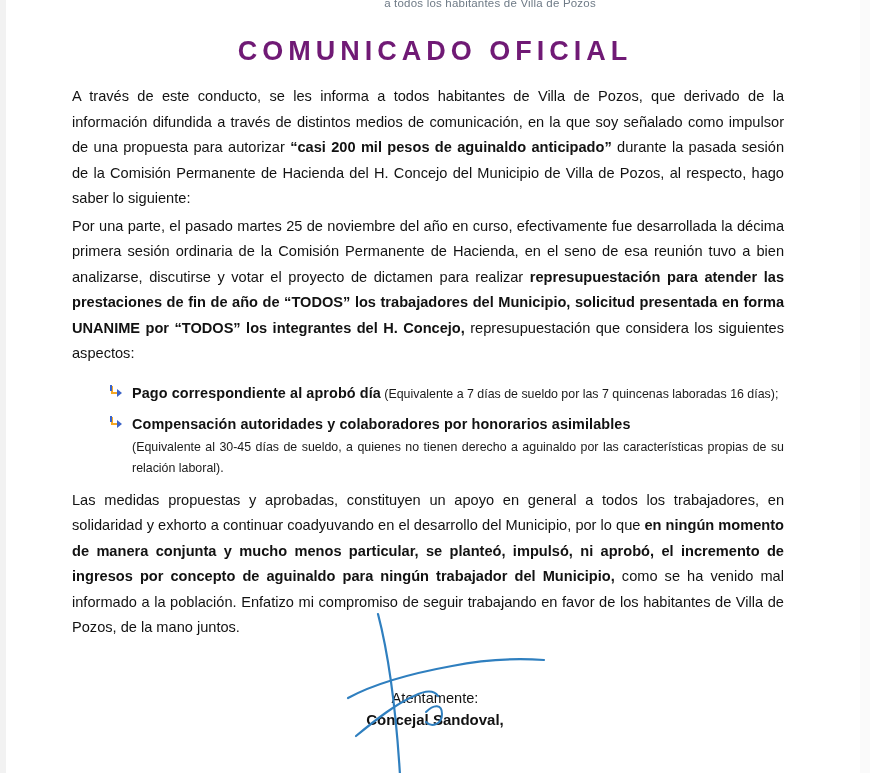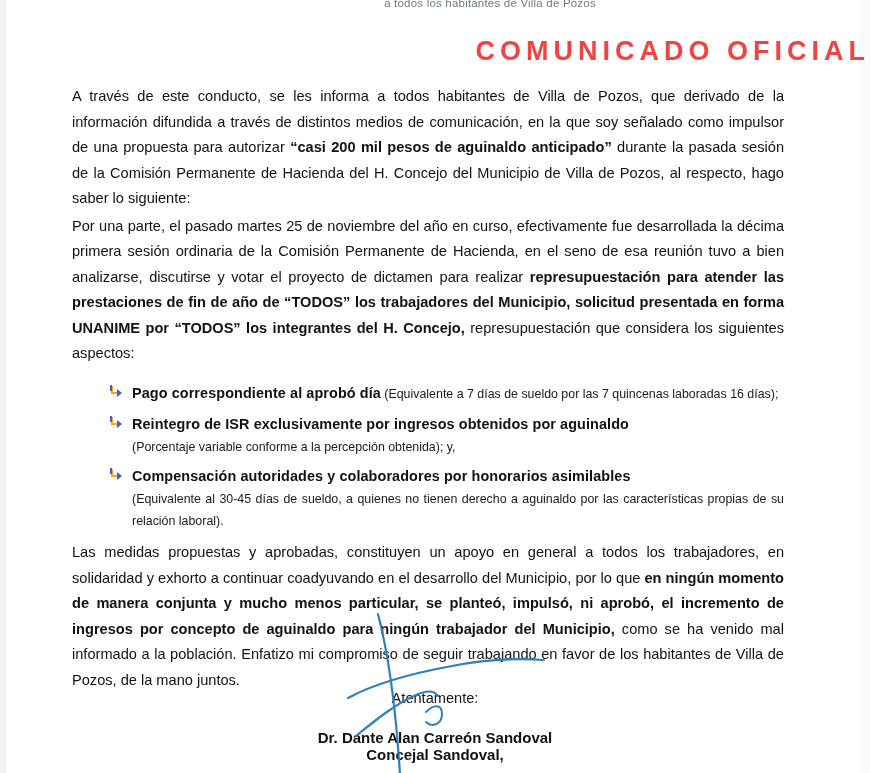--- a/index.html
+++ b/index.html
@@ -46,25 +46,25 @@
     white-space: nowrap;
     overflow: hidden;
     height: 10px;
     letter-spacing: 0.2px;
   }
   .doc-title {
     position: absolute;
     left: 0;
     top: 36px;
     width: 870px;
-    text-align: right;
+    text-align: center;
     font-size: 27px;
     font-weight: bold;
     letter-spacing: 5px;
-    color: #ef4444;
+    color: #701a75;
   }
   .body-wrap {
     position: absolute;
     left: 72px;
     top: 84px;
     width: 712px;
   }
   p.para {
     margin: 0 0 0 0;
     font-size: 14.6px;
@@ -182,44 +182,32 @@
         <span class="head">Pago correspondiente al aprobó día</span><span class="sub"> (Equivalente a 7 días de sueldo  por las 7 quincenas laboradas 16 días);</span>
       </li>
       <li>
         <span class="bullet-icon">
           <svg width="14" height="15" viewBox="0 0 14 15">
             <path d="M2 2 L2 9 L10 9" stroke="#f5a623" stroke-width="2" fill="none"></path>
             <path d="M7 5 L12 9 L7 13 Z" fill="#3b63c7"></path>
             <path d="M1 1 L1 7" stroke="#3b63c7" stroke-width="2" fill="none"></path>
           </svg>
         </span>
-        <span class="head">Reintegro de ISR exclusivamente por ingresos obtenidos por aguinaldo</span><br>
-        <span class="sub">(Porcentaje variable conforme a la percepción obtenida); y,</span>
-      </li>
-      <li>
-        <span class="bullet-icon">
-          <svg width="14" height="15" viewBox="0 0 14 15">
-            <path d="M2 2 L2 9 L10 9" stroke="#f5a623" stroke-width="2" fill="none"></path>
-            <path d="M7 5 L12 9 L7 13 Z" fill="#3b63c7"></path>
-            <path d="M1 1 L1 7" stroke="#3b63c7" stroke-width="2" fill="none"></path>
-          </svg>
-        </span>
         <span class="head">Compensación autoridades y colaboradores por honorarios asimilables</span><br>
         <span class="sub">(Equivalente al 30-45 días de sueldo, a quienes no tienen derecho a aguinaldo por las características propias de su relación laboral).</span>
       </li>
     </ul>
 
     <p class="para closing">
       <span>Las medidas propuestas y aprobadas, constituyen un apoyo en general a todos los trabajadores, en solidaridad y exhorto a continuar coadyuvando en el desarrollo del Municipio, por lo que </span><span class="b">en ningún momento de manera conjunta y mucho menos particular, se planteó, impulsó, ni aprobó, el incremento de ingresos por concepto de aguinaldo para ningún trabajador del Municipio,</span><span> como se ha venido mal informado a la población. Enfatizo mi compromiso de seguir trabajando en favor de los habitantes de Villa de Pozos, de la mano juntos.</span>
     </p>
   </div>
 
   <div class="signature-block">
     <div class="sig-line">Atentamente:</div>
-    <div class="sig-name">Dr. Dante Alan Carreón Sandoval</div>
     <div class="sig-role">Concejal Sandoval,</div>
   </div>
 
   <div class="sig-cut">Comisión Permanente de Hacienda</div>
 
   <div class="ink-overlay">
     <svg width="260" height="180" viewBox="0 0 260 180">
       <path d="M48 14 C60 60, 66 110, 70 175" stroke="#2f7fbf" stroke-width="2.2" fill="none" stroke-linecap="round"></path>
       <path d="M18 98 C40 86, 78 74, 122 66 C152 60, 186 58, 214 60" stroke="#2f7fbf" stroke-width="2.2" fill="none" stroke-linecap="round"></path>
       <path d="M26 136 C48 118, 66 104, 84 96 C96 90, 104 90, 108 96" stroke="#2f7fbf" stroke-width="2.2" fill="none" stroke-linecap="round"></path>

